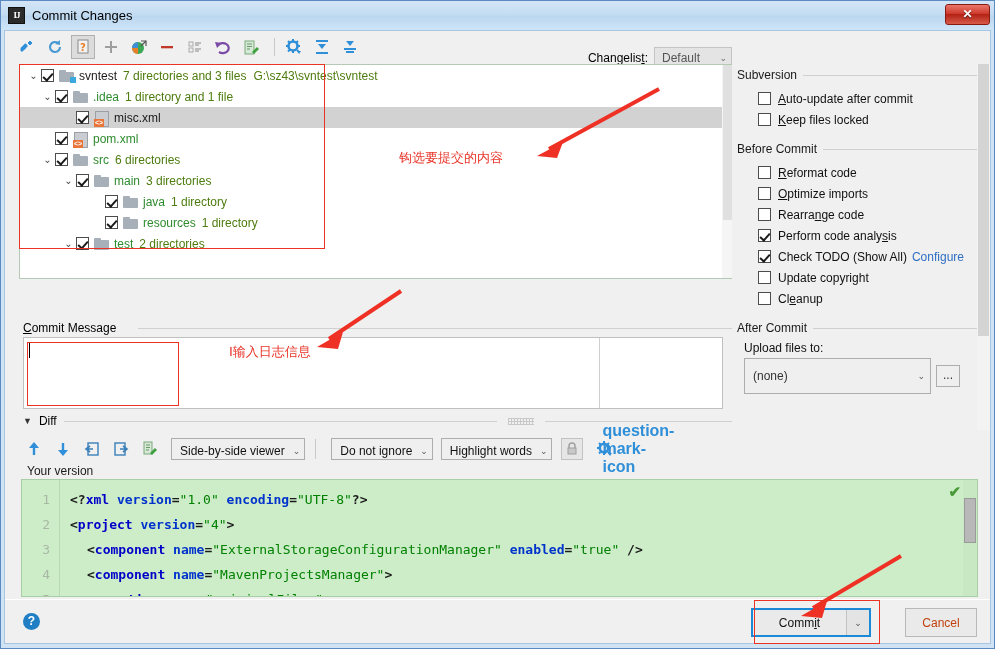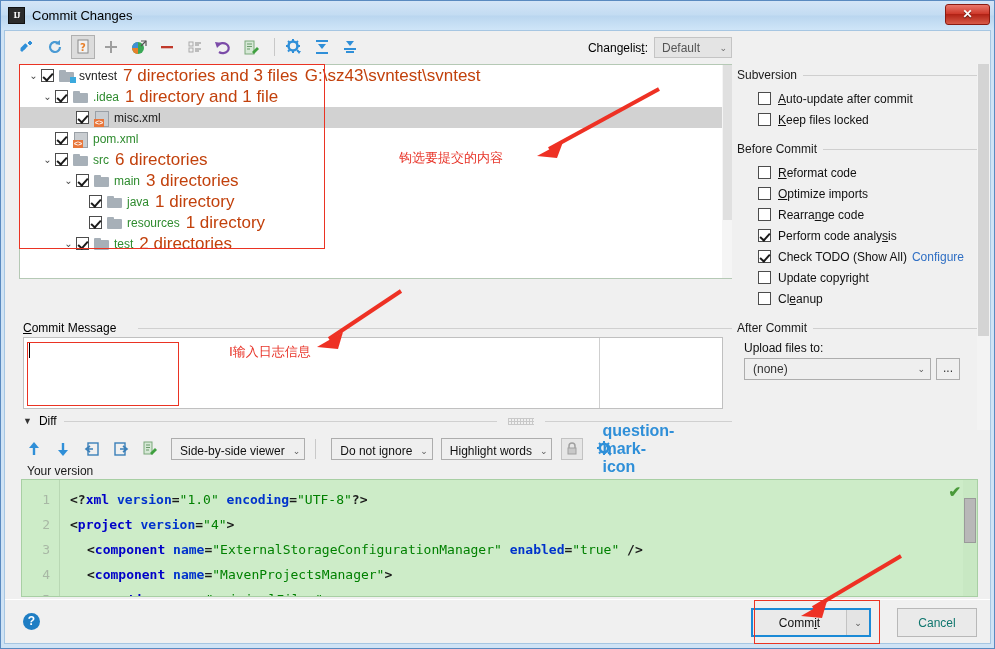--- a/index.html
+++ b/index.html
@@ -57,21 +57,21 @@
   }
   .tbtn {
     width: 24px; height: 24px; margin-right: 4px;
     display: flex; align-items: center; justify-content: center;
     position: relative;
   }
   .tbtn.pressed { background: #dcdcdc; border: 1px solid #b0b0b0; }
   .tsep { width: 1px; height: 18px; background: #c8c8c8; margin: 0 7px; }
 
   .changelist-wrap {
-    position: absolute; right: 258px; top: 6px;
+    position: absolute; right: 258px; top: 16px;
     display: flex; align-items: center; gap: 6px;
   }
   .changelist-label { font-size: 12px; color: #000; }
   .changelist-label u { text-decoration: underline; }
   .combo {
     height: 21px; min-width: 78px;
     background: #e4e4e4; border: 1px solid #c4c4c4;
     display: flex; align-items: center; justify-content: space-between;
     padding: 0 4px 0 7px; font-size: 12px; color: #555;
   }
@@ -128,24 +128,24 @@
     background: #c9cdd1; border: 1px solid #9aa0a6;
   }
   .ficon.xml::after {
     content: "<>"; position: absolute; left: 0px; bottom: -1px;
     font-size: 7px; font-weight: bold; color: #fff;
     background: #e8763a; padding: 0 1px; line-height: 8px; z-index: 3;
   }
   .fname { font-size: 12px; margin-right: 6px; }
   .fname.green { color: #2e8b2e; font-weight: normal; }
   .fname.black { color: #1a1a1a; }
-  .fmeta { font-size: 17px; color: #c2410c; margin-right: 7px; }
+  .fmeta { font-size: 12px; color: #4d7c0f; margin-right: 7px; }
   .indent1 { padding-left: 20px; }
   .indent2 { padding-left: 41px; }
-  .indent3 { padding-left: 54px; }
+  .indent3 { padding-left: 70px; }
 
   .tree-outline {
     position: absolute; left: 14px; top: 33px; width: 306px; height: 185px;
     border: 1px solid #ea3323; pointer-events: none; z-index: 6;
   }
 
   
   .statusline {
     position: absolute; right: 14px; top: 250px;
     font-size: 12px; display: flex; gap: 14px;
@@ -276,21 +276,21 @@
   .opt .ck.checked::after {
     content: ""; position: absolute; left: 3px; top: 1px;
     width: 4px; height: 8px; border: solid #1a1a1a;
     border-width: 0 2px 2px 0; transform: rotate(42deg);
   }
   .opt u { text-decoration: underline; }
   .link { color: #2f6fc4; margin-left: 5px; }
   .uplabel { margin-left: 12px; font-size: 12px; color: #111; margin-top: 6px; }
   .uprow { display: flex; align-items: center; margin-left: 12px; margin-top: 3px; gap: 5px; }
   .upcombo {
-    width: 187px; height: 22px; background: #efefef; border: 1px solid #adadad;
+    width: 187px; height: 36px; background: #efefef; border: 1px solid #adadad;
     display: flex; align-items: center; justify-content: space-between;
     padding: 0 5px 0 8px; font-size: 12px; color: #333; text-align: center;
   }
   .upcombo .arrow { font-size: 9px; color: #5a5a5a; }
   .dotsbtn {
     width: 24px; height: 22px; background: #efefef; border: 1px solid #adadad;
     font-size: 12px; color: #333; text-align: center; line-height: 19px;
   }
   .rp-scroll {
     position: absolute; right: 0; top: 0; width: 13px; bottom: 0; background: #f3f3f3;
@@ -318,24 +318,24 @@
     display: flex; align-items: center; justify-content: center;
     font-size: 12px; color: #111;
   }
   .commit-btn u { text-decoration: underline; }
   .commit-drop {
     width: 23px; height: 25px; background: #e4e4e4; border-left: 1px solid #c3c3c3;
     display: flex; align-items: center; justify-content: center;
     font-size: 9px; color: #555;
   }
   .cancel-btn {
-    position: absolute; right: 13px; top: 8px; width: 80px; height: 29px;
+    position: absolute; right: 13px; top: 8px; width: 72px; height: 29px;
     background: #eaeaea; border: 1px solid #b8b8b8;
     display: flex; align-items: center; justify-content: center;
-    font-size: 12px; color: #0f766e;
+    font-size: 12px; color: #c2410c;
   }
   .commit-outline {
     position: absolute; right: 110px; top: 0px; width: 126px; height: 44px;
     border: 1px solid #ea3323; pointer-events: none; z-index: 8;
   }
 
   
   .anno {
     position: absolute; color: #e8352a; font-size: 13px; z-index: 7;
     font-family: "DejaVu Sans", sans-serif;

